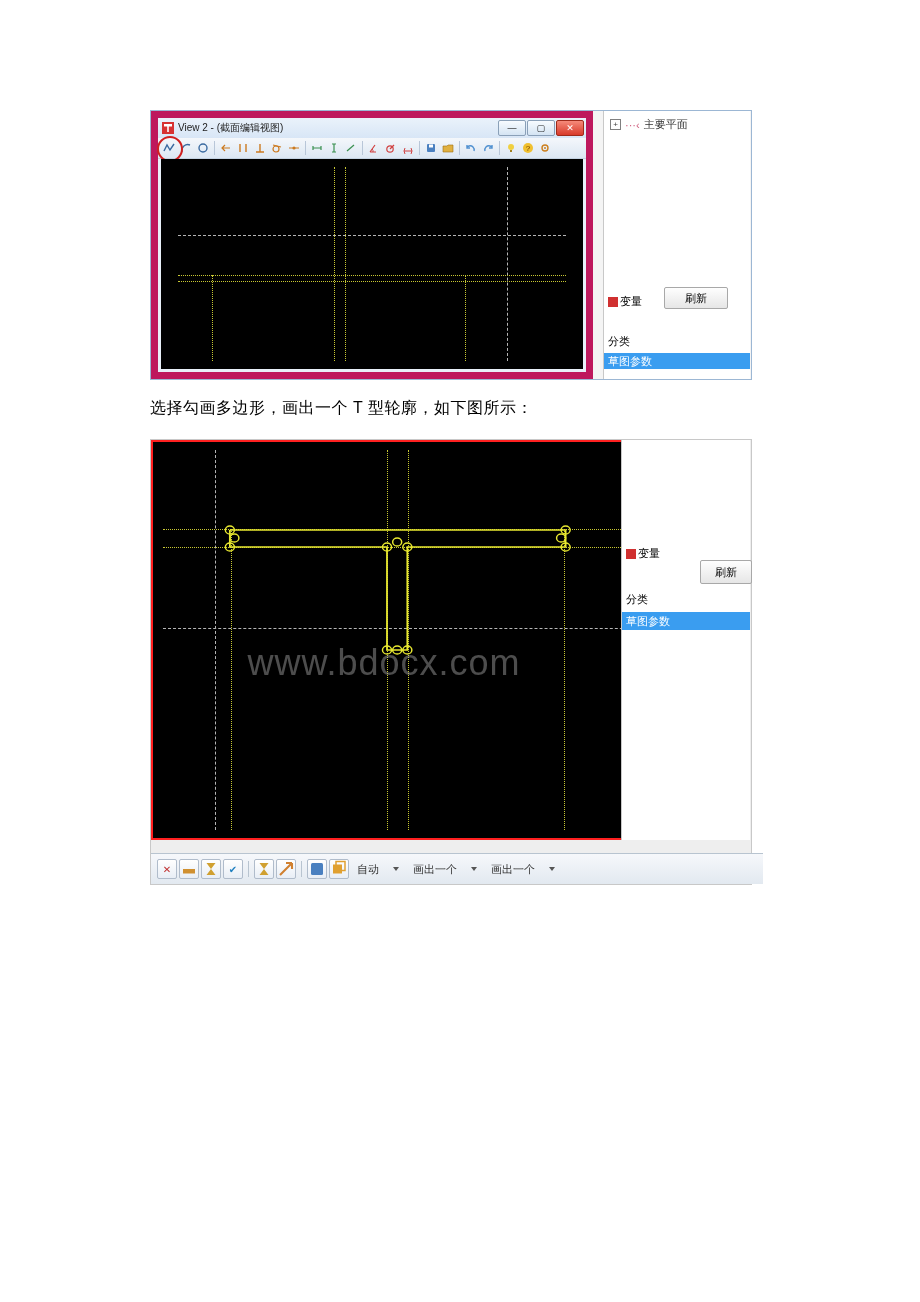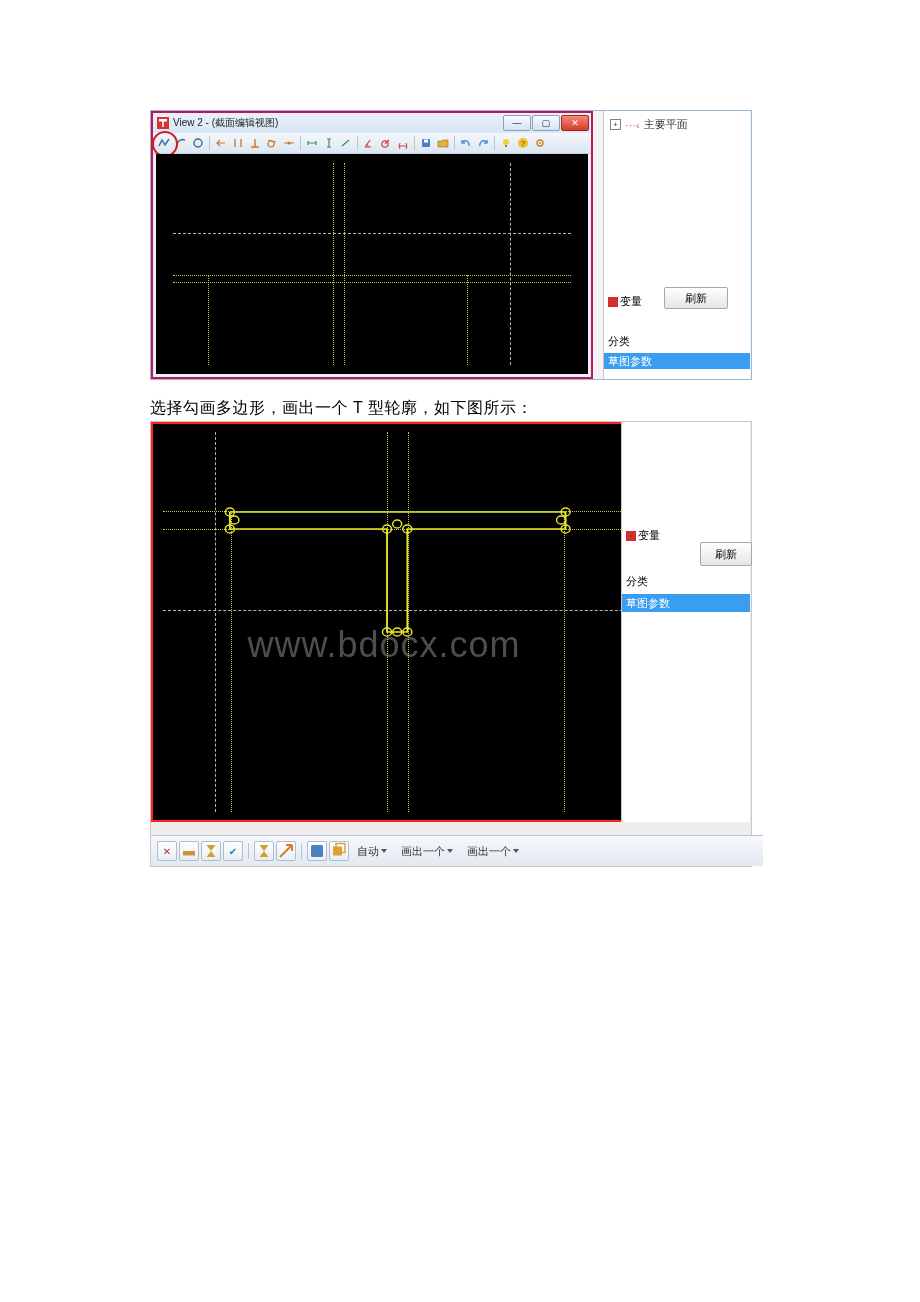--- a/index.html
+++ b/index.html
@@ -20,21 +20,21 @@
     position: relative;
     background: #f4f4f4;
     border: 1px solid #9cb7d4;
   }
   .win1-app {
     position: absolute;
     left: 0; top: 0;
     width: 442px;
     height: 268px;
     background: #e8f0f9;
-    border: 2px solid #be185d;
+    border: 7px solid #be185d;
     box-sizing: border-box;
   }
   .win1-titlebar {
     height: 20px;
     background: linear-gradient(#eaf2fb, #d8e6f6);
     display: flex;
     align-items: center;
     justify-content: space-between;
     padding: 0 2px 0 4px;
     font-size: 10px;
@@ -187,21 +187,21 @@
     background: #3a9df0;
     color: #fff;
     font-size: 11px;
     padding-left: 4px;
     line-height: 16px;
   }
 
   
   .caption {
     font-size: 16px;
-    margin: 18px 0 2px 0;
+    margin: 18px 0 20px 0;
     color: #000;
     letter-spacing: 0.5px;
   }
 
   
   .win2 {
     width: 600px;
     height: 444px;
     position: relative;
     border: 1px solid #c8c8c8;
@@ -289,21 +289,21 @@
     background: linear-gradient(#fff, #e8eef6);
     display: flex; align-items: center; justify-content: center;
     font-size: 10px;
   }
   .win2-bottom .isep {
     width: 1px; height: 16px; background: #b8c4d0; margin: 0 3px;
   }
   .win2-bottom .dropdown {
     padding: 0 6px;
     display: flex; align-items: center;
-    gap: 2px;
+    gap: 14px;
   }
   .dd-caret {
     width: 0; height: 0;
     border-left: 3px solid transparent;
     border-right: 3px solid transparent;
     border-top: 4px solid #555;
   }
 
   .watermark {
     position: absolute;

